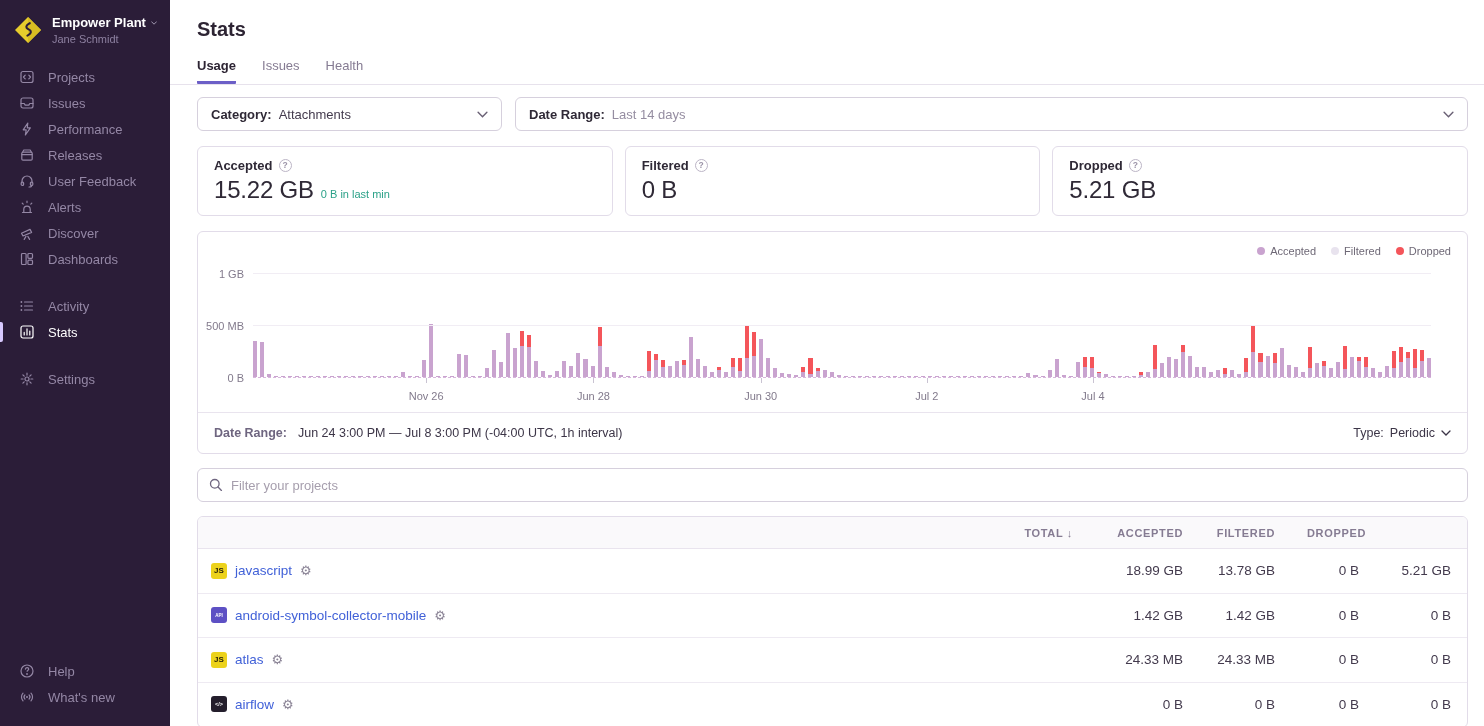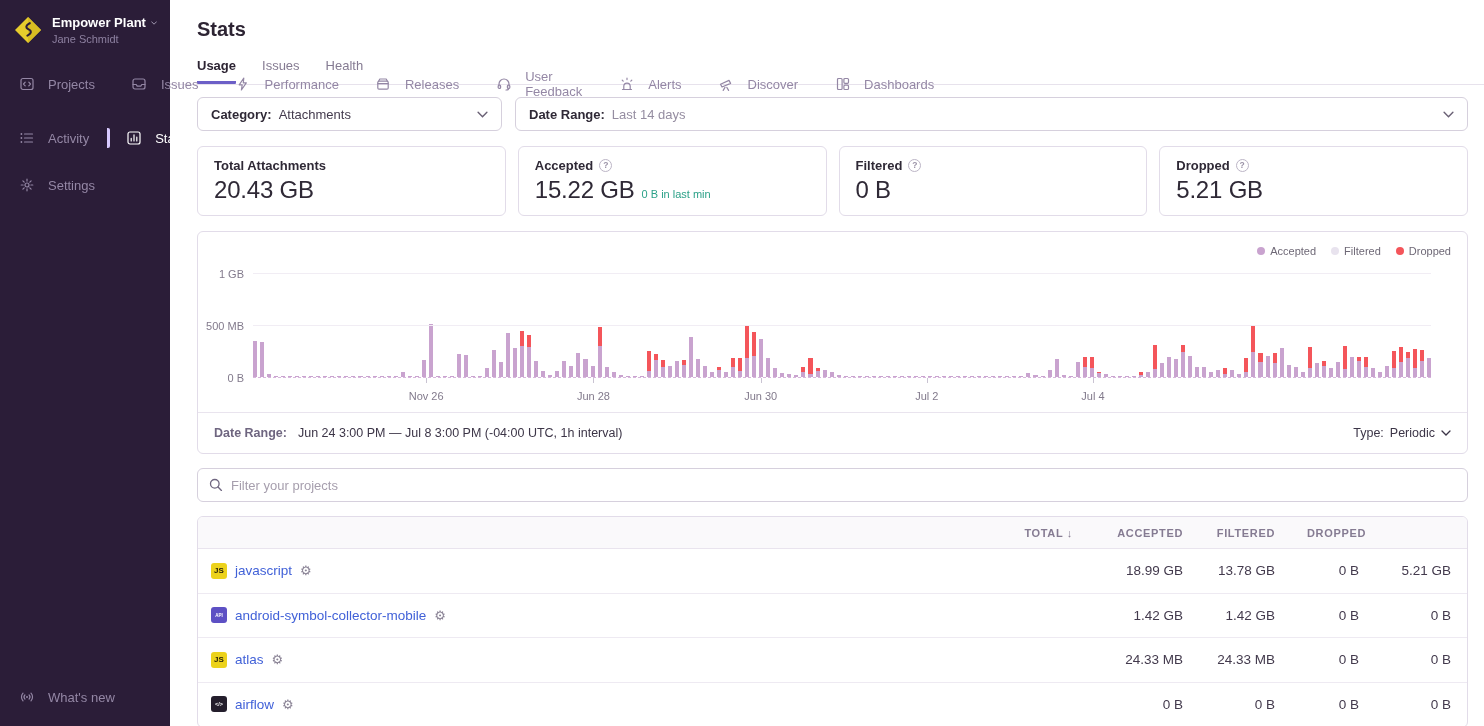--- a/index.html
+++ b/index.html
@@ -7,21 +7,21 @@
   body{font-family:"Liberation Sans",sans-serif;background:#fff;color:#2f2936}
   svg{display:block}
 
   
   .sidebar{position:fixed;left:0;top:0;bottom:0;width:170px;background:#2b1d38;display:flex;flex-direction:column;padding:13px 0 16px;z-index:5}
   .org{display:flex;gap:9px;padding:2px 13px 0;align-items:flex-start}
   .org-logo{width:30px;height:30px;flex:0 0 auto;cursor:pointer}
   .org-meta{min-width:0}
   .org-name{color:#fff;font-size:13px;font-weight:bold;display:flex;align-items:center;gap:5px;cursor:pointer;white-space:nowrap}
   .org-user{color:#8d80a0;font-size:11px;margin-top:3px}
-  .nav-group{margin-top:21px;display:flex;}
+  .nav-group{margin-top:21px;display:flex;flex-direction:column}
   .nav-group:first-child{margin-top:19px}
   .side-item{display:flex;align-items:center;gap:13px;padding:5px 18px;color:#9487a5;font-size:13px;cursor:pointer;position:relative}
   .side-item.active{color:#fff}
   .side-item.active::before{content:"";position:absolute;left:0;top:3px;bottom:3px;width:3px;background:#d8c9ff;border-radius:0 2px 2px 0}
   .side-icon{width:17px;height:16px;display:flex;align-items:center;justify-content:center;flex:0 0 auto}
   .sidebar-footer{margin-top:auto}
   .sidebar-footer .nav-group{margin-top:0}
   .collapse-group{margin-top:18px}
 
   
@@ -226,20 +226,30 @@
           <span class="side-label">Settings</span>
         </div>
       </div>
     </div>
   <div class="sidebar-footer">
     <div>
         <div class="nav-group">
           <div class="side-item">
             <span class="side-icon">
               <svg width="16" height="16" viewBox="0 0 16 16" fill="none" stroke="currentColor" stroke-width="1.2" stroke-linecap="round" stroke-linejoin="round">
+                <circle cx="8" cy="8" r="6"></circle>
+                <path d="M6.4 6.2c.2-1 .9-1.6 1.7-1.6.9 0 1.6.7 1.6 1.5 0 1.1-1.3 1.3-1.6 2.2"></path>
+                <path d="M8 11h.01" stroke-width="1.8"></path>
+              </svg>
+            </span>
+            <span class="side-label">Help</span>
+          </div>
+          <div class="side-item">
+            <span class="side-icon">
+              <svg width="16" height="16" viewBox="0 0 16 16" fill="none" stroke="currentColor" stroke-width="1.2" stroke-linecap="round" stroke-linejoin="round">
                 <path d="M8 8h.01" stroke-width="2"></path>
                 <path d="M5.9 6a2.9 2.9 0 0 0 0 4M10.1 6a2.9 2.9 0 0 1 0 4"></path>
                 <path d="M4 4.2a5.5 5.5 0 0 0 0 7.6M12 4.2a5.5 5.5 0 0 1 0 7.6"></path>
               </svg>
             </span>
             <span class="side-label">What's new</span>
           </div>
         </div>
       </div>
   </div>
@@ -271,28 +281,20 @@
         <span class="val muted">Last 14 days</span>
         <span class="chev">
           <svg width="11" height="7" viewBox="0 0 10 6">
               <path d="m1 1 4 4 4-4" stroke="currentColor" stroke-width="1.3" fill="none" stroke-linecap="round"></path>
             </svg>
         </span>
       </div>
     </div>
 
     <div class="cards">
-        <div class="card">
-          <div class="card-title">
-            <span>Total Attachments</span>
-          </div>
-          <div class="card-value-row">
-            <span class="card-value">20.43 GB</span>
-          </div>
-        </div>
         <div class="card">
           <div class="card-title">
             <span>Accepted</span>
             <span class="info">?</span>
           </div>
           <div class="card-value-row">
             <span class="card-value">15.22 GB</span>
             <span class="card-sub">0 B in last min</span>
           </div>
         </div>

